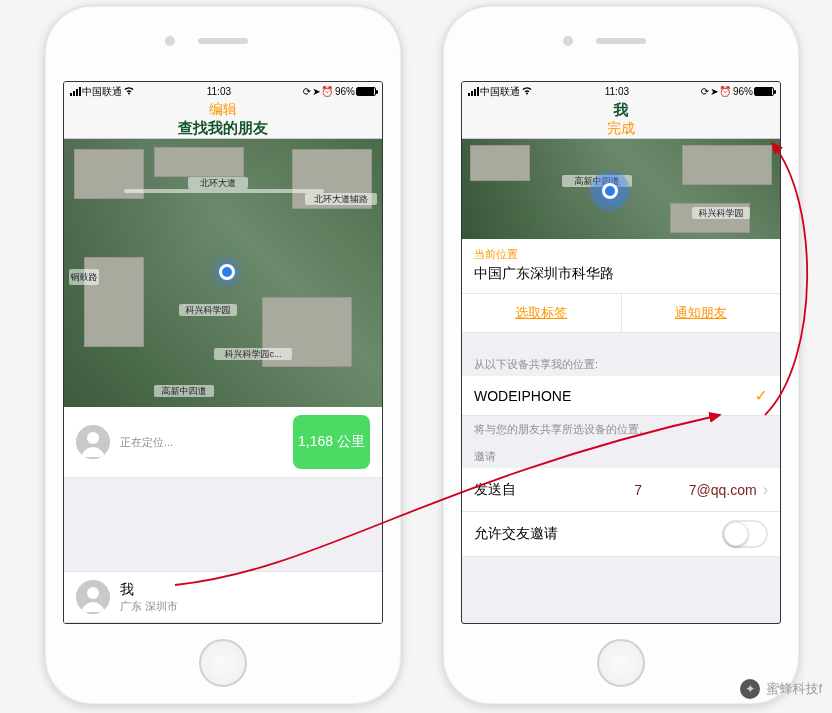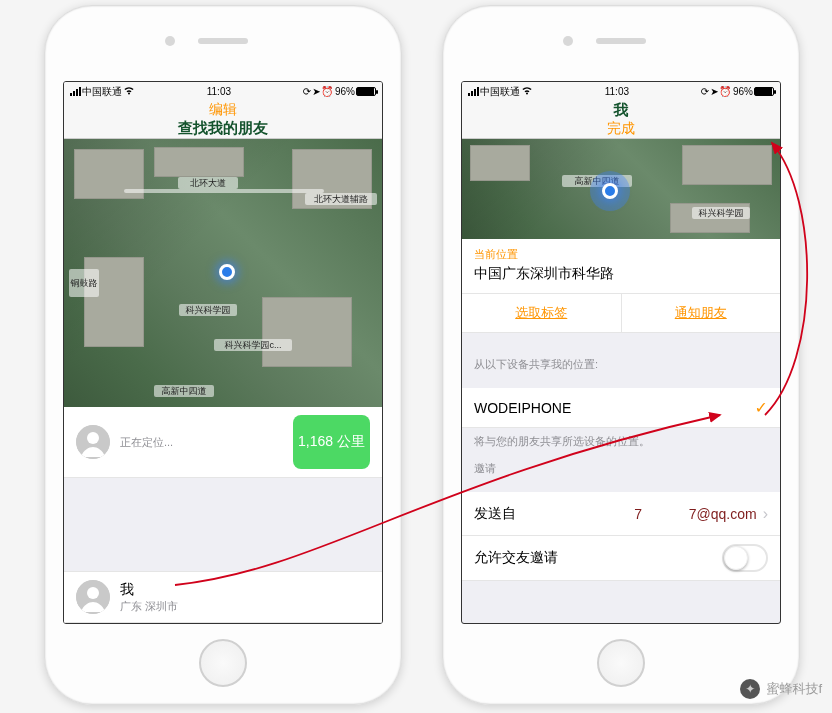--- a/index.html
+++ b/index.html
@@ -119,21 +119,21 @@
     overflow:hidden;
   }
   .row .avatar svg { width:100%; height:100%; }
   .row-main { flex:1; }
   .row-sub { font-size:11px; color:#8e8e93; }
   .badge {
     background:#4cd964; color:#fff; font-size:14px; padding:18px 5px;
     border-radius:8px;
   }
   .section-gap { height:18px; }
-  .section-header { font-size:11px; color:#8e8e93; padding:6px 12px 16px; }
+  .section-header { font-size:11px; color:#8e8e93; padding:6px 12px 4px; }
   .section-footer { font-size:11px; color:#8e8e93; padding:6px 12px; }
   .orange { color:#ff9500;text-decoration:underline; }
   .check { color:#ff9500; font-size:16px; }
   
   .toggle {
     width:46px; height:28px; border-radius:14px; position:relative;
   }
   .toggle.on { background:#ff9500; }
   .toggle.off { background:#fff; border:2px solid #e5e5e5; }
   .toggle .knob {
@@ -207,25 +207,25 @@
       <span class="nav-title">查找我的朋友</span>
       <span class="nav-btn">添加</span>
     </div>
     <div class="map tall">
       <div class="building" style="left:10px;top:10px;width:70px;height:50px;"></div>
       <div class="building" style="left:90px;top:8px;width:90px;height:30px;"></div>
       <div class="building" style="right:10px;top:10px;width:80px;height:60px;"></div>
       <div class="building" style="left:20px;bottom:60px;width:60px;height:90px;"></div>
       <div class="building" style="right:30px;bottom:40px;width:90px;height:70px;"></div>
       <div class="road" style="left:60px;top:50px;width:200px;height:4px;"></div>
-      <div class="road" style="left:114px;top:38px;width:60px;height:12px;text-align:center;">北环大道</div>
+      <div class="road" style="left:124px;top:38px;width:60px;height:12px;text-align:center;">北环大道</div>
       <div class="road" style="right:5px;top:54px;width:72px;height:12px;">北环大道辅路</div>
       <div class="road" style="left:115px;top:165px;width:58px;height:12px;">科兴科学园</div>
-      <div class="road" style="left:150px;top:200px;width:78px;height:12px;">科兴科学园c...</div>
-      <div class="road" style="left:5px;top:130px;width:30px;height:28px;">铜鼓路</div>
+      <div class="road" style="left:150px;top:209px;width:78px;height:12px;">科兴科学园c...</div>
+      <div class="road" style="left:5px;top:130px;width:30px;height:16px;">铜鼓路</div>
       <div class="road" style="left:90px;bottom:10px;width:60px;height:12px;">高新中四道</div>
       <div class="loc-dot" style="left:155px;top:125px;"></div>
     </div>
     <div class="row">
       <div class="avatar">
         <svg viewBox="0 0 34 34">
             <circle cx="17" cy="17" r="17" fill="#c9c9c9"></circle>
             <circle cx="17" cy="13" r="6" fill="#fff"></circle>
             <path d="M5 32c2-7 8-10 12-10s10 3 12 10z" fill="#fff"></path>
           </svg>

